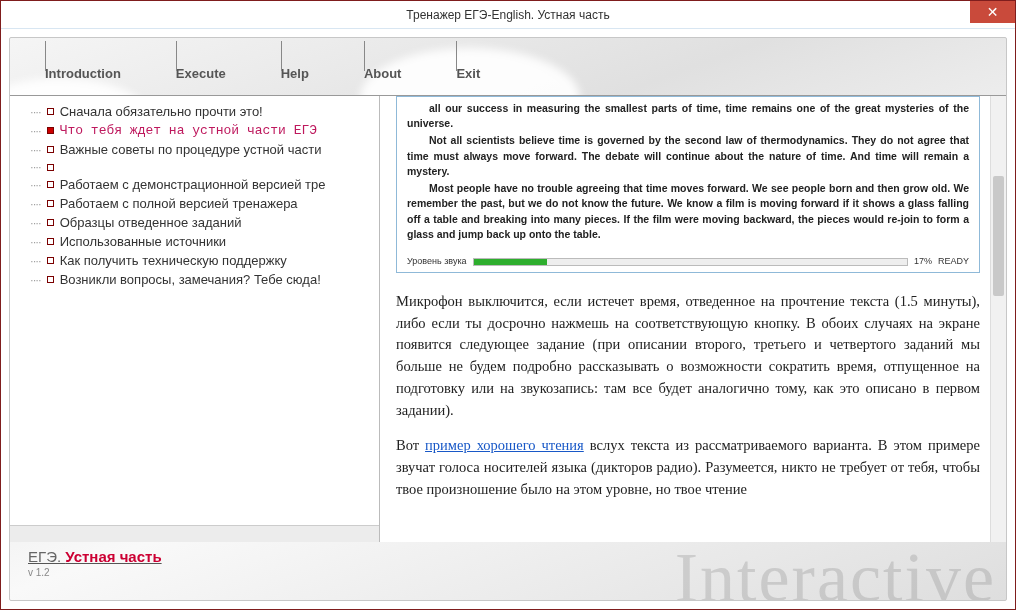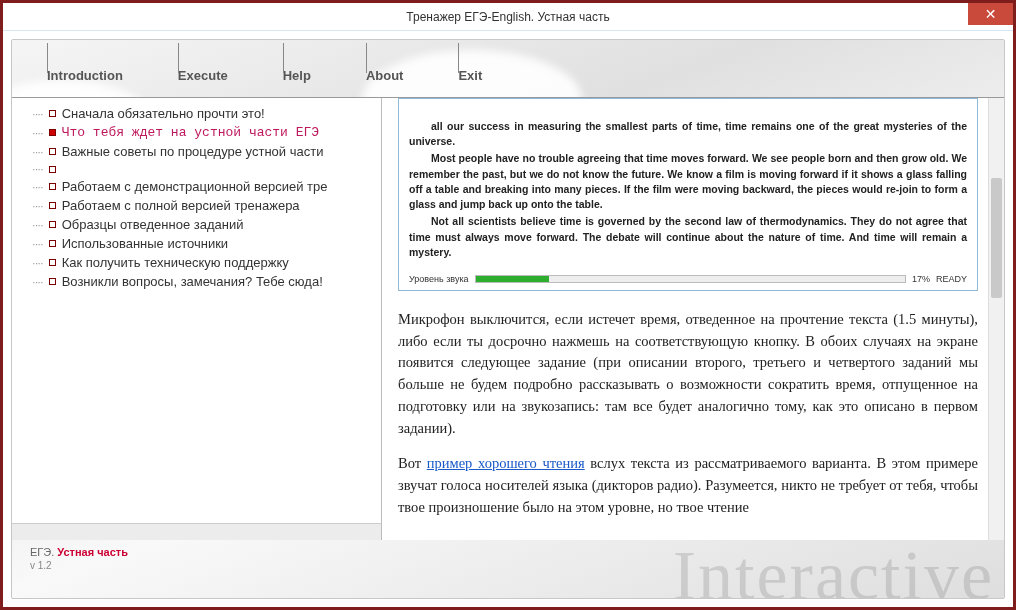--- a/index.html
+++ b/index.html
@@ -8,21 +8,21 @@
     width: 1016px;
     height: 610px;
     font-family: Arial, Helvetica, sans-serif;
     background: #fff;
     overflow: hidden;
     position: relative;
   }
   .window {
     width: 1016px;
     height: 610px;
-    border: 3px solid #7f1d1d;
+    border: 1px solid #7f1d1d;
     display: flex;
     flex-direction: column;
     position: relative;
   }
   .titlebar {
     height: 28px;
     background: #fff;
     display: flex;
     align-items: center;
     justify-content: center;
@@ -151,33 +151,33 @@
   }
   .right-content {
     padding: 0 26px 10px 16px;
     height: 100%;
     overflow: hidden;
   }
   .inset-card {
     border: 1px solid #8fb9d8;
     background: #fff;
     margin: 0 0 18px 0;
-    padding: 20px 10px 6px 10px;
+    padding: 4px 10px 6px 10px;
   }
   .inset-text {
     font-family: Arial, sans-serif;
     font-size: 10.5px;
     font-weight: bold;
     color: #222;
     text-align: justify;
     line-height: 1.45;
   }
   .inset-text p { margin: 0 0 2px 0; text-indent: 22px; }
   .soundbar {
-    display:flex; align-items:center; gap:6px;
+    display:flex; align-items:flex-end; gap:6px;
     margin-top:14px;
     font-size:9px; color:#333;
   }
   .soundbar .track {
     flex:1; height:8px; background:#eee; border:1px solid #bbb; position:relative;
   }
   .soundbar .fill { position:absolute; left:0; top:0; bottom:0; width:17%; background:#2eae2e; }
 
   .serif {
     font-family: Georgia, 'Times New Roman', serif;
@@ -190,21 +190,21 @@
   .serif a { color: #1858c7; text-decoration: underline; cursor: pointer; }
 
   .footer {
     height: 58px;
     position: relative;
     padding: 6px 18px 2px 18px;
     font-size: 12px;
     color: #555;
     z-index: 2;
   }
-  .footer .t1 { font-size: 11px; }
+  .footer .t1 { font-size: 15px; text-decoration: underline; }
   .footer .t1 .a { color:#666; }
   .footer .t1 .b { color:#c03; font-weight:bold; }
   .footer .v { font-size:10px; color:#888; margin-top:2px; }
   .footer .cp { font-size:10px; color:#777; }
   .footer .inter {
     position:absolute;
     right:10px; bottom:-18px;
     font-family: Georgia, 'Times New Roman', serif;
     font-size: 70px;
     color: rgba(120,120,120,0.25);
@@ -291,22 +291,22 @@
           <span class="lbl">Возникли вопросы, замечания? Тебе сюда!</span>
         </div>
       </div>
 
       <div class="right-pane">
         <div class="right-content">
 
           <div class="inset-card">
             <div class="inset-text">
               <p>all our success in measuring the smallest parts of time, time remains one of the great mysteries of the universe.</p>
+              <p>Not all scientists believe time is governed by the second law of thermodynamics. They do not agree that time must always move forward. The debate will continue about the nature of time. And time will remain a mystery.</p>
               <p>Most people have no trouble agreeing that time moves forward. We see people born and then grow old. We remember the past, but we do not know the future. We know a film is moving forward if it shows a glass falling off a table and breaking into many pieces. If the film were moving backward, the pieces would re-join to form a glass and jump back up onto the table.</p>
-              <p>Not all scientists believe time is governed by the second law of thermodynamics. They do not agree that time must always move forward. The debate will continue about the nature of time. And time will remain a mystery.</p>
             </div>
             <div class="soundbar">
               <span>Уровень звука</span>
               <div class="track">
                 <div class="fill"></div>
               </div>
               <span>17%</span>
               <span>READY</span>
             </div>
           </div>

